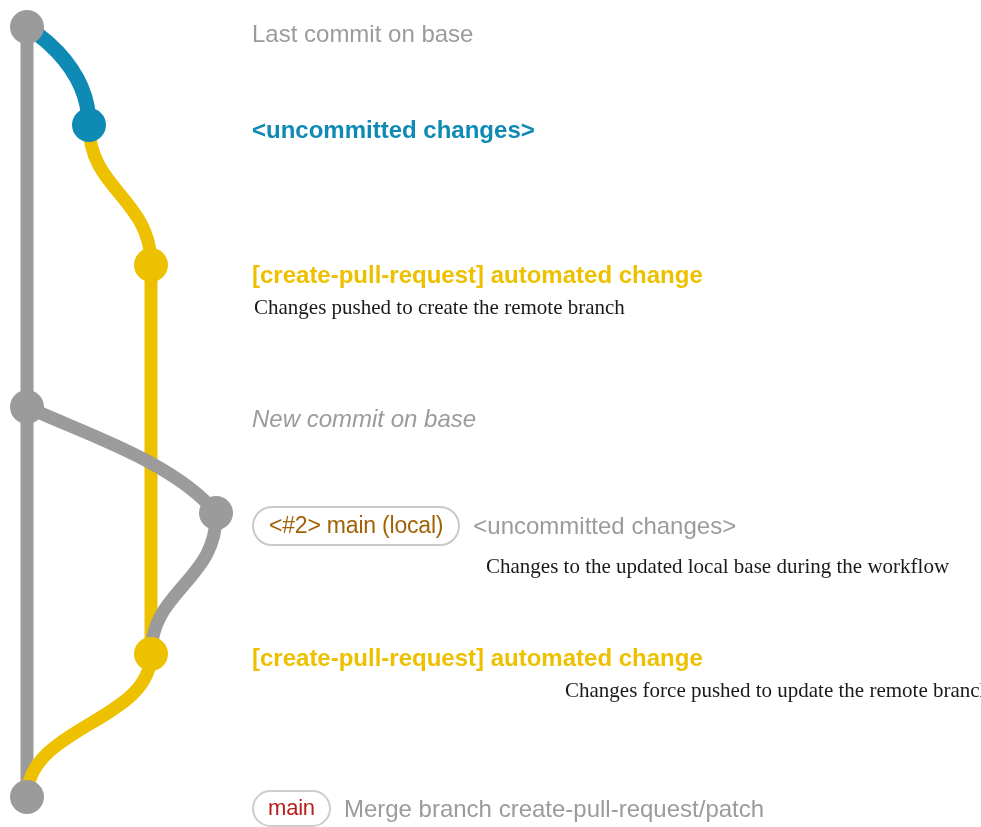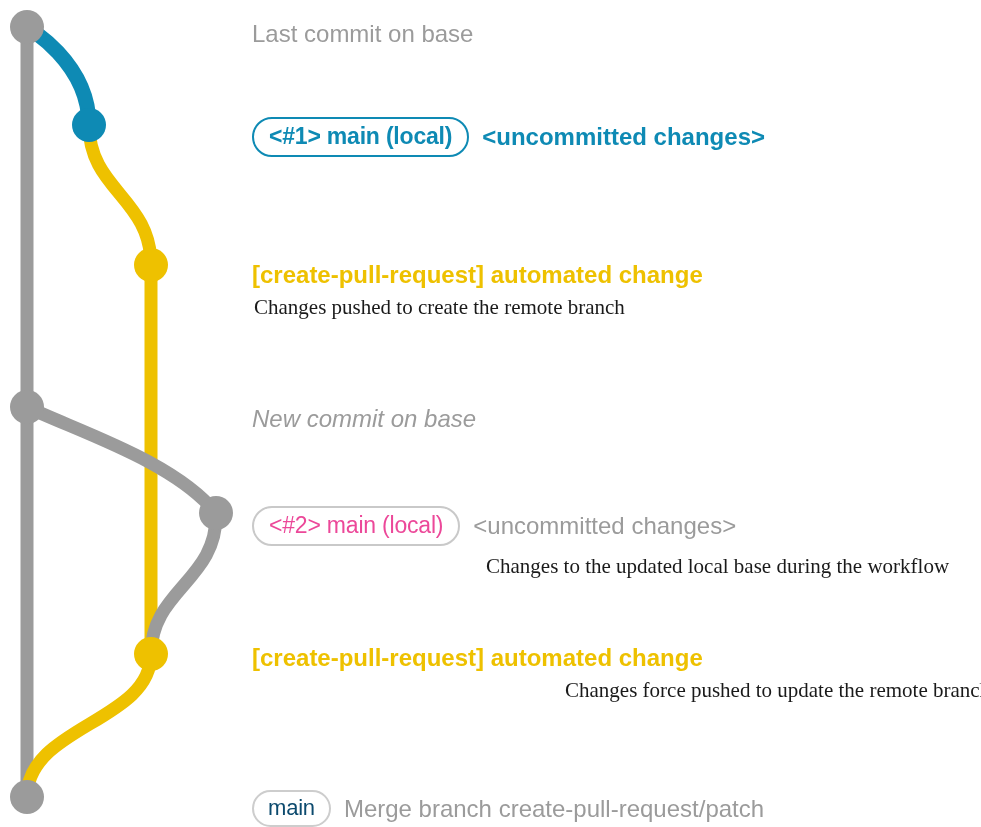--- a/index.html
+++ b/index.html
@@ -53,23 +53,23 @@
     padding: 5px 15px 7px 15px;
     font-size: 23px;
     line-height: 1.05;
     font-weight: 700;
     letter-spacing: -0.2px;
     background: #ffffff;
     box-sizing: border-box;
   }
 
   .pill.blue   { color: #0e8ab4; border-color: #0e8ab4; }
-  .pill.gray   { color: #ec4899; border-color: #c9c9c9; font-weight: 400; }
+  .pill.gray   { color: #a16207; border-color: #c9c9c9; font-weight: 400; }
   .pill.yellow { color: #eec100; border-color: #eec100; }
-  .pill.mainp  { color: #0c4a6e; border-color: #cdcdcd; font-weight: 400;
+  .pill.mainp  { color: #b91c1c; border-color: #cdcdcd; font-weight: 400;
                  padding: 4px 14px 6px 14px; font-size: 22px; border-width: 2px; }
 
   .subject {
     font-size: 24px;
     line-height: 1.05;
     white-space: nowrap;
   }
   .subject.blue   { color: #0e8ab4; font-weight: 700; }
   .subject.gray   { color: #9b9b9b; font-weight: 400; }
   .subject.yellow { color: #eec100; font-weight: 700; }
@@ -122,21 +122,20 @@
 <div class="rows">
 
   <div class="row" id="row-0" style="top:11px;">
     <div class="row-head">
       <span class="plain-title">Last commit on base</span>
     </div>
   </div>
 
   <div class="row" id="row-1" style="top:107px;">
     <div class="row-head">
-      <span class="pill blue">&lt;#1&gt; main (local)</span>
       <span class="subject blue">&lt;uncommitted changes&gt;</span>
     </div>
   </div>
 
   <div class="row" id="row-2" style="top:252px;">
     <div class="row-head">
       <span class="subject yellow">[create-pull-request] automated change</span>
     </div>
     <div class="note" style="margin-left:2px;">Changes pushed to create the remote branch</div>
   </div>

